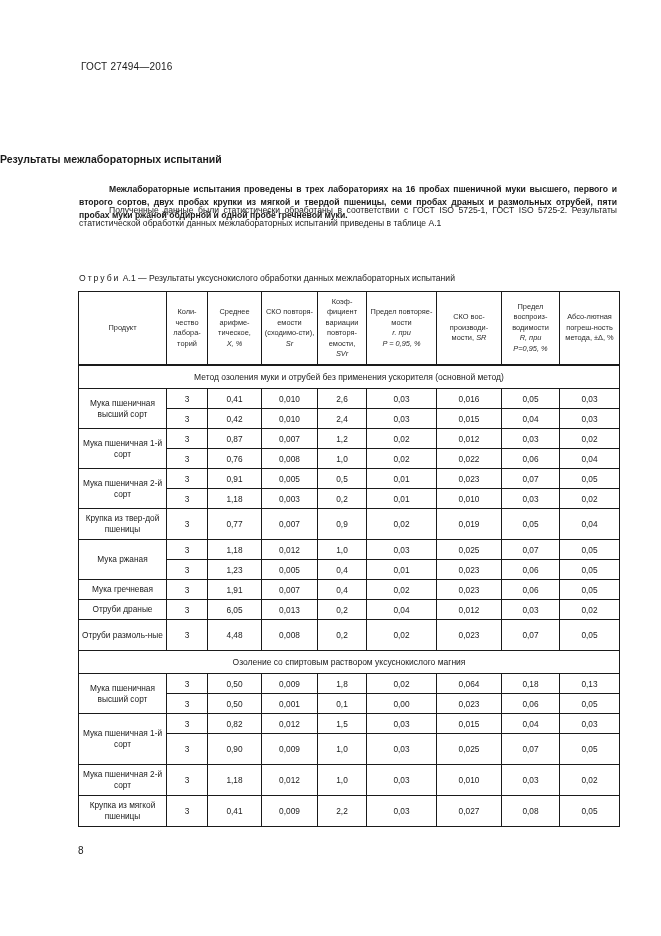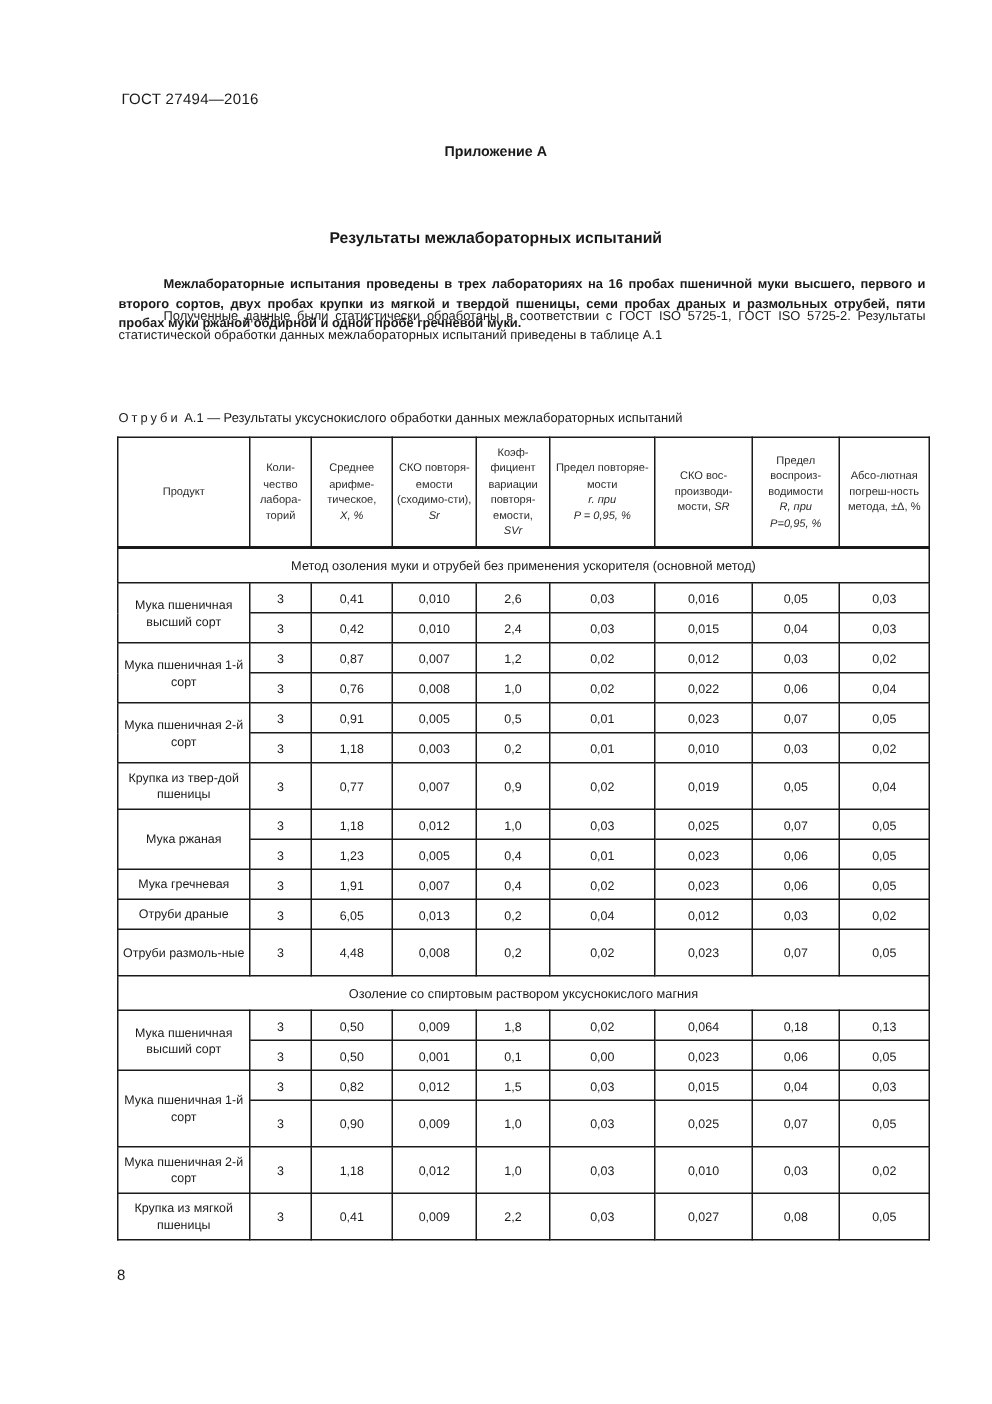--- a/index.html
+++ b/index.html
@@ -1,20 +1,20 @@
 <!DOCTYPE html>
 <html><head>
 <meta charset="utf-8">
 <style>
   html, body { margin: 0; padding: 0; background: #ffffff; }
   body { width: 661px; height: 936px; position: relative; overflow: hidden;
          font-family: "Liberation Sans", sans-serif; color: #1a1a1a; }
   .doc-id { position: absolute; left: 81px; top: 61px; font-size: 10px; font-weight: normal; letter-spacing: 0.2px; }
   .annex { position: absolute; left: 0; width: 661px; top: 95px; text-align: center; font-size: 9.5px; font-weight: bold; line-height: 13px; }
-  .section-title { position: absolute; left: 0; width: 661px; top: 153px; text-align: center; font-size: 10.5px; font-weight: bold; }
+  .section-title { position: absolute; left: 0; width: 661px; top: 153px; font-size: 10.5px; font-weight: bold; }
   .para { position: absolute; left: 79px; width: 538px; font-size: 8.6px; line-height: 13px; text-align: justify; }
   .para .indent { display: inline-block; width: 30px; }
   .p1 { top: 183px; font-weight: bold; }
   .p2 { top: 204px; }
   .table-caption { position: absolute; left: 79px; top: 273px; font-size: 8.6px; }
   .table-caption .label { letter-spacing: 2px; }
   table.results { position: absolute; left: 78px; top: 291px; width: 541px; border-collapse: collapse; table-layout: fixed; font-size: 8.3px; }
   table.results td, table.results th { border: 1px solid #1a1a1a; text-align: center; vertical-align: middle; padding: 0 2px; font-weight: normal; }
   table.results thead th { height: 72px; line-height: 10.5px; font-size: 7.4px; color: #2a2a2a; }
   table.results thead tr { border-bottom: 2px solid #1a1a1a; }
@@ -24,21 +24,20 @@
   table.results td.product { font-size: 8.3px; line-height: 11px; }
   .page-num { position: absolute; left: 78px; top: 845px; font-size: 10px; }
   i { font-style: italic; }
 </style>
 </head>
 <body>
 
 <div class="doc-id">ГОСТ 27494—2016</div>
 
 <div class="annex">
-  <div>Приложение А</div>
 </div>
 
 <div class="section-title">Результаты межлабораторных испытаний</div>
 
 <div class="para p1"><span class="indent"></span><span>Межлабораторные испытания проведены в трех лабораториях на 16 пробах пшеничной муки высшего, первого и второго сортов, двух пробах крупки из мягкой и твердой пшеницы, семи пробах драных и размольных отрубей, пяти пробах муки ржаной обдирной и одной пробе гречневой муки.</span></div>
 <div class="para p2"><span class="indent"></span><span>Полученные данные были статистически обработаны в соответствии с ГОСТ ISO 5725-1, ГОСТ ISO 5725-2. Результаты статистической обработки данных межлабораторных испытаний приведены в таблице А.1</span></div>
 
 <div class="table-caption">
   <span class="label">Отруби</span>
   <span>А.1 — Результаты уксуснокислого обработки данных межлабораторных испытаний</span>

